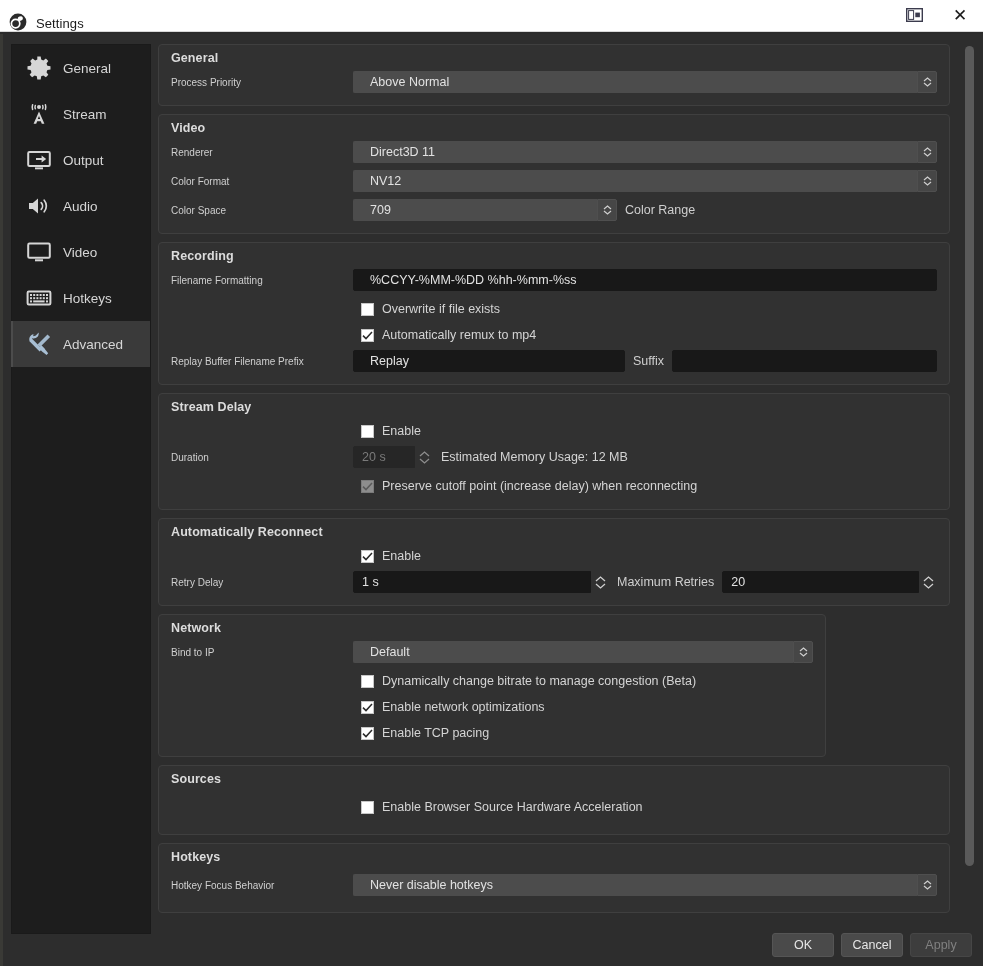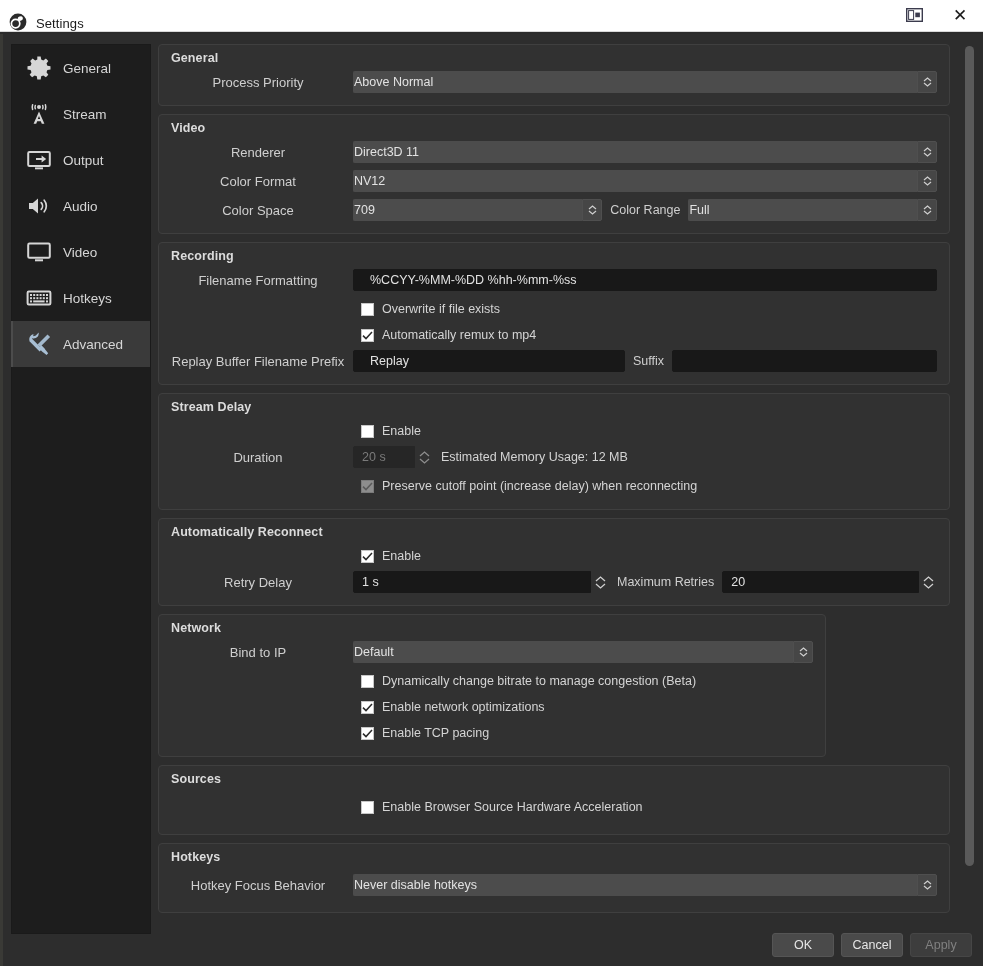--- a/index.html
+++ b/index.html
@@ -80,34 +80,34 @@
     padding: 6px 12px 10px 12px;
   }
   .group-title {
     font-size: 12.5px; font-weight: bold; color: #dcdcdc;
     margin-bottom: 4px; letter-spacing: .1px;
   }
 
   .row { display: flex; align-items: center; height: 26px; margin-bottom: 3px; }
   .row:last-child { margin-bottom: 0; }
   .lbl {
-    font-size: 13px; color: #cfcfcf; text-align: center;
+    font-size: 10px; color: #cfcfcf; text-align: left;
     padding-right: 8px; flex: 0 0 auto;
   }
   .lbl.w175 { width: 182px; }
 
   
   .combo {
     display: flex; align-items: stretch; height: 22px; flex: 1 1 auto; min-width: 0;
   }
   .combo .cbody {
     flex: 1 1 auto; min-width: 0;
     background: #4c4c4c; border: 1px solid #4c4c4c; border-right: none;
     border-radius: 2px 0 0 2px;
-    display: flex; align-items: center; padding-left: 0;
+    display: flex; align-items: center; padding-left: 16px;
     font-size: 12.5px; color: #e2e2e2; overflow: hidden; white-space: nowrap;
   }
   .combo .carrows {
     width: 20px; flex: 0 0 auto; background: #464646;
     border: 1px solid #4f4f4f; border-radius: 0 2px 2px 0;
     display: flex; flex-direction: column; align-items: center; justify-content: center;
   }
   .chev { width: 9px; height: 5px; display: block; }
 
   
@@ -352,31 +352,20 @@
           <span class="carrows">
             <svg class="chev" viewBox="0 0 9 5">
                 <polyline points="1,4 4.5,1 8,4" fill="none" stroke="#cfcfcf" stroke-width="1.2"></polyline>
               </svg>
             <svg class="chev" viewBox="0 0 9 5">
                 <polyline points="1,1 4.5,4 8,1" fill="none" stroke="#cfcfcf" stroke-width="1.2"></polyline>
               </svg>
           </span>
         </span>
         <span class="inline-lbl">Color Range</span>
-        <span class="combo">
-          <span class="cbody">Full</span>
-          <span class="carrows">
-            <svg class="chev" viewBox="0 0 9 5">
-                <polyline points="1,4 4.5,1 8,4" fill="none" stroke="#cfcfcf" stroke-width="1.2"></polyline>
-              </svg>
-            <svg class="chev" viewBox="0 0 9 5">
-                <polyline points="1,1 4.5,4 8,1" fill="none" stroke="#cfcfcf" stroke-width="1.2"></polyline>
-              </svg>
-          </span>
-        </span>
       </div>
     </div>
 
     <div class="groupbox" style="width:792px;">
       <div class="group-title">Recording</div>
 
       <div class="row">
         <span class="lbl w175">Filename Formatting</span>
         <span class="tinput">%CCYY-%MM-%DD %hh-%mm-%ss</span>
       </div>

